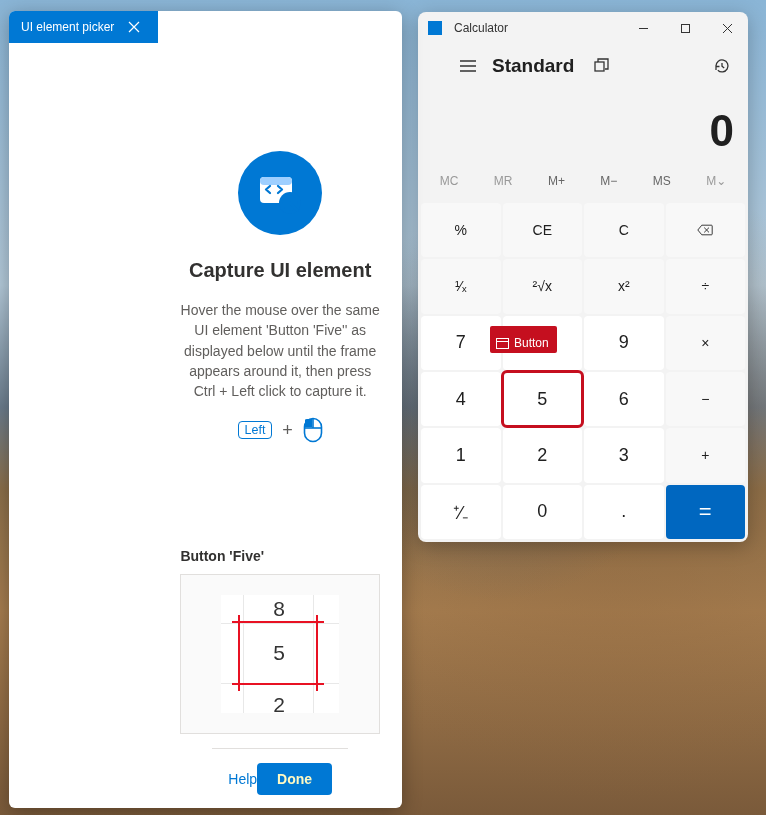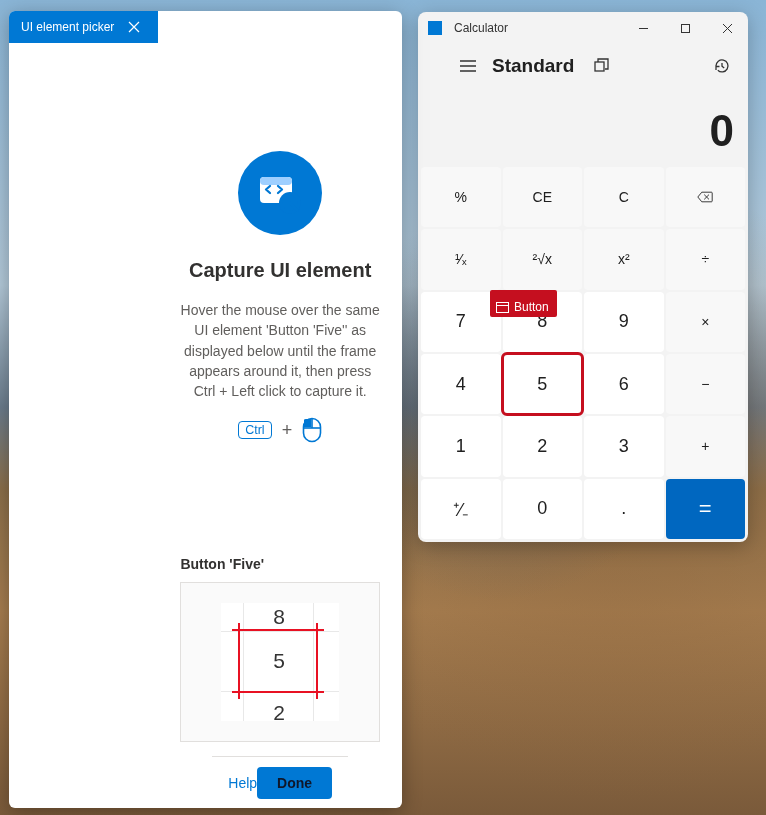--- a/index.html
+++ b/index.html
@@ -58,26 +58,26 @@
 .preview-2 { bottom:-4px; left:52px; }
 .preview-highlight { position:absolute; border:2px solid #e81123; left:17px; top:26px; width:80px; height:64px; }
 .preview-highlight::before, .preview-highlight::after { content:""; position:absolute; background:transparent; }
 .preview-highlight .ext { position:absolute; background:#e81123; }
 .ext-t  { width:2px; height:8px; top:-8px;  left:-2px; } .ext-t2 { width:2px; height:8px; top:-8px;  right:-2px; }
 .ext-b  { width:2px; height:8px; bottom:-8px; left:-2px; } .ext-b2 { width:2px; height:8px; bottom:-8px; right:-2px; }
 .ext-l  { height:2px; width:8px; left:-8px; top:-2px; } .ext-l2 { height:2px; width:8px; left:-8px; bottom:-2px; }
 .ext-r  { height:2px; width:8px; right:-8px; top:-2px; } .ext-r2 { height:2px; width:8px; right:-8px; bottom:-2px; }
 
 .picker-footer {
-  height: 52px; border-top: 1px solid #e1dfdd; display:flex; align-items:center;
+  height: 60px; border-top: 1px solid #e1dfdd; display:flex; align-items:center;
   justify-content: space-between; padding: 0 16px; margin-top: 14px;
 }
 .help-link { color:#0078d4; font-size:14px; cursor:pointer; }
 .done-btn {
-  background:#0078d4; color:#0f172a; border:none; padding: 8px 20px; border-radius:4px;
+  background:#0078d4; color:#fef9c3; border:none; padding: 8px 20px; border-radius:4px;
   font-size:14px; font-weight:600; cursor:pointer;
 }
 
 
 .calc {
   position:absolute; left: 418px; top: 12px; width: 330px; height: 530px;
   background:#f3f3f3; border-radius:8px; box-shadow: 0 4px 20px rgba(0,0,0,.25);
   z-index:1; display:flex; flex-direction:column; overflow:hidden;
 }
 .calc-titlebar { height:32px; display:flex; align-items:center; padding-left:10px; }
@@ -136,21 +136,21 @@
       <rect x="22" y="26" width="32" height="26" rx="4" fill="#fff"></rect>
       <rect x="22" y="26" width="32" height="8" rx="4" fill="#9ecfff"></rect>
       <path d="M32 42 l-4 -3.5 l4 -3.5 M40 35 l4 3.5 l-4 3.5" stroke="#0078d4" stroke-width="2.3" fill="none" stroke-linecap="round" stroke-linejoin="round"></path>
       <circle cx="52" cy="52" r="11" fill="#fff"></circle>
       <path d="M52 43 a9 9 0 1 1 -9 9" stroke="#0078d4" stroke-width="3" fill="none" stroke-linecap="round"></path>
       <rect x="50.5" y="51" width="3" height="13" rx="1.5" fill="#0078d4" transform="rotate(-45 52 52)"></rect>
     </svg>
     <div class="hero-title">Capture UI element</div>
     <div class="hero-text">Hover the mouse over the same UI element 'Button 'Five'' as displayed below until the frame appears around it, then press Ctrl + Left click to capture it.</div>
     <div class="key-hint">
-      <span class="ctrl-badge">Ctrl</span>
+      <span class="ctrl-badge">Left</span>
       <span class="key-plus">+</span>
       <svg width="20" height="26" viewBox="0 0 20 26">
         <rect x="1.5" y="1.5" width="17" height="23" rx="8.5" fill="none" stroke="#0078d4" stroke-width="1.6"></rect>
         <line x1="10" y1="1.5" x2="10" y2="11" stroke="#0078d4" stroke-width="1.6"></line>
         <path d="M1.5 11 h17" stroke="#0078d4" stroke-width="1.6"></path>
         <path d="M2 3 Q2 2 4 2 H9.2 V10.2 H2 Z" fill="#0078d4"></path>
       </svg>
     </div>
 
     <div class="preview-section">
@@ -224,20 +224,28 @@
       <svg width="18" height="18" viewBox="0 0 18 18">
           <path d="M3 9 a6 6 0 1 1 1.8 4.2" fill="none" stroke="#333" stroke-width="1.3"></path>
           <path d="M3 13 v-3.5 h3.5" fill="none" stroke="#333" stroke-width="1.3"></path>
           <path d="M9 6 v3.3 l2.2 1.8" fill="none" stroke="#333" stroke-width="1.3"></path>
         </svg>
     </div>
   </div>
 
   <div class="display">0</div>
 
+  <div class="mem-row">
+    <span class="mem-btn">MC</span>
+    <span class="mem-btn">MR</span>
+    <span class="mem-btn bold">M+</span>
+    <span class="mem-btn bold">M−</span>
+    <span class="mem-btn bold">MS</span>
+    <span class="mem-btn">M⌄</span>
+  </div>
 
   <div class="keypad">
     <button class="key fn">%</button>
     <button class="key fn">CE</button>
     <button class="key fn">C</button>
     <button class="key fn">
       <svg viewBox="0 0 20 14">
           <path d="M6 1 H18 a1 1 0 0 1 1 1 V12 a1 1 0 0 1 -1 1 H6 L1 7 Z" fill="none" stroke="#333" stroke-width="1.2"></path>
           <path d="M9 4 L15 10 M15 4 L9 10" stroke="#333" stroke-width="1.2"></path>
         </svg>

